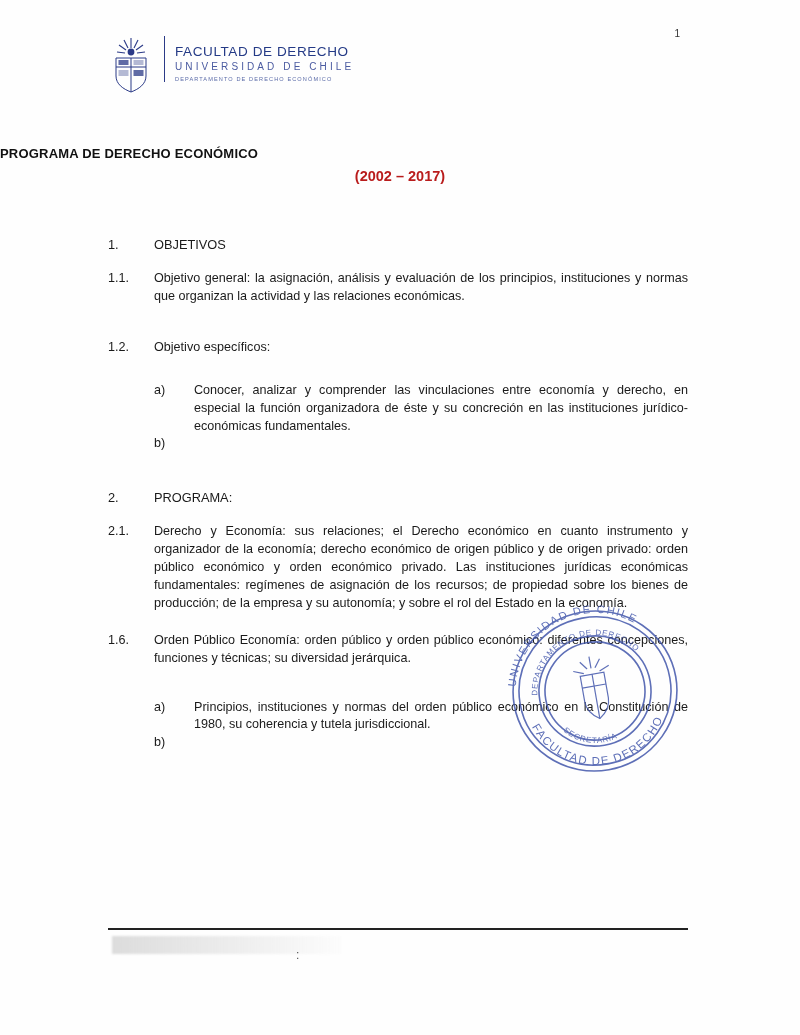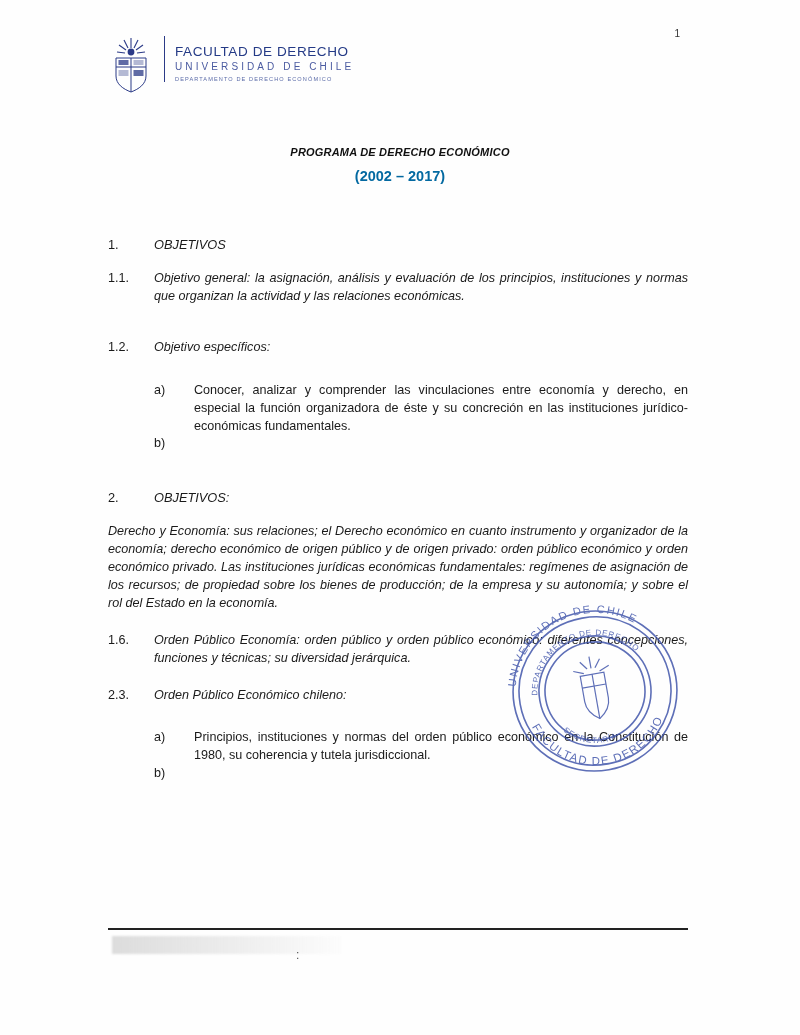--- a/index.html
+++ b/index.html
@@ -70,36 +70,34 @@
     font-size: 10px;
     color: #333;
   }
 
   
   .doc-title {
     position: absolute;
     left: 0;
     right: 0;
     top: 146px;
-    text-align: center;
-    font-size: 11px;
+    font-size: 13px;
     font-weight: bold;
     letter-spacing: 0.2px;
     color: #111;
-    font-style: italic;
   }
   .doc-subtitle {
     position: absolute;
     left: 0;
     right: 0;
     top: 168px;
     text-align: center;
     font-size: 14.5px;
     font-weight: bold;
-    color: #0369a1;
+    color: #b91c1c;
   }
 
   
   .body-area {
     position: absolute;
     left: 108px;
     top: 236px;
     width: 580px;
     font-size: 12.6px;
     line-height: 1.42;
@@ -110,21 +108,20 @@
     margin-bottom: 13px;
   }
   .sec .num {
     width: 46px;
     flex: 0 0 46px;
     font-size: 12.6px;
   }
   .sec .txt {
     flex: 1 1 auto;
     text-align: justify;
-    font-style: italic;
   }
   .sec.heading .num,
   .sec.heading .txt {
     font-size: 12.8px;
   }
   .sec.heading { margin-bottom: 16px; }
 
   .sub-list {
     margin: 0 0 16px 0;
     padding: 0;
@@ -255,40 +252,37 @@
       </div>
       <div class="sub-item">
         <div class="letter">b)</div>
       </div>
     </div>
 
     <div class="gap-lg"></div>
 
     <div class="sec heading">
       <div class="num">2.</div>
-      <div class="txt">OBJETIVOS:</div>
+      <div class="txt">PROGRAMA:</div>
     </div>
 
     <div class="sec">
+      <div class="num">2.1.</div>
       <div class="txt">Derecho y Economía: sus relaciones; el Derecho económico en cuanto instrumento y organizador de la economía; derecho económico de origen público y de origen privado: orden público económico y orden económico privado. Las instituciones jurídicas económicas fundamentales: regímenes de asignación de los recursos; de propiedad sobre los bienes de producción; de la empresa y su autonomía; y sobre el rol del Estado en la economía.</div>
     </div>
 
     <div class="gap-sm"></div>
 
     <div class="sec">
       <div class="num">1.6.</div>
       <div class="txt">Orden Público Economía: orden público y orden público económico: diferentes concepciones, funciones y técnicas; su diversidad jerárquica.</div>
     </div>
 
     <div class="gap-sm"></div>
 
-    <div class="sec">
-      <div class="num">2.3.</div>
-      <div class="txt">Orden Público Económico chileno:</div>
-    </div>
 
     <div class="gap-md"></div>
 
     <div class="sub-list">
       <div class="sub-item">
         <div class="letter">a)</div>
         <div class="txt">Principios, instituciones y normas del orden público económico en la Constitución de 1980, su coherencia y tutela jurisdiccional.</div>
       </div>
       <div class="sub-item">
         <div class="letter">b)</div>

